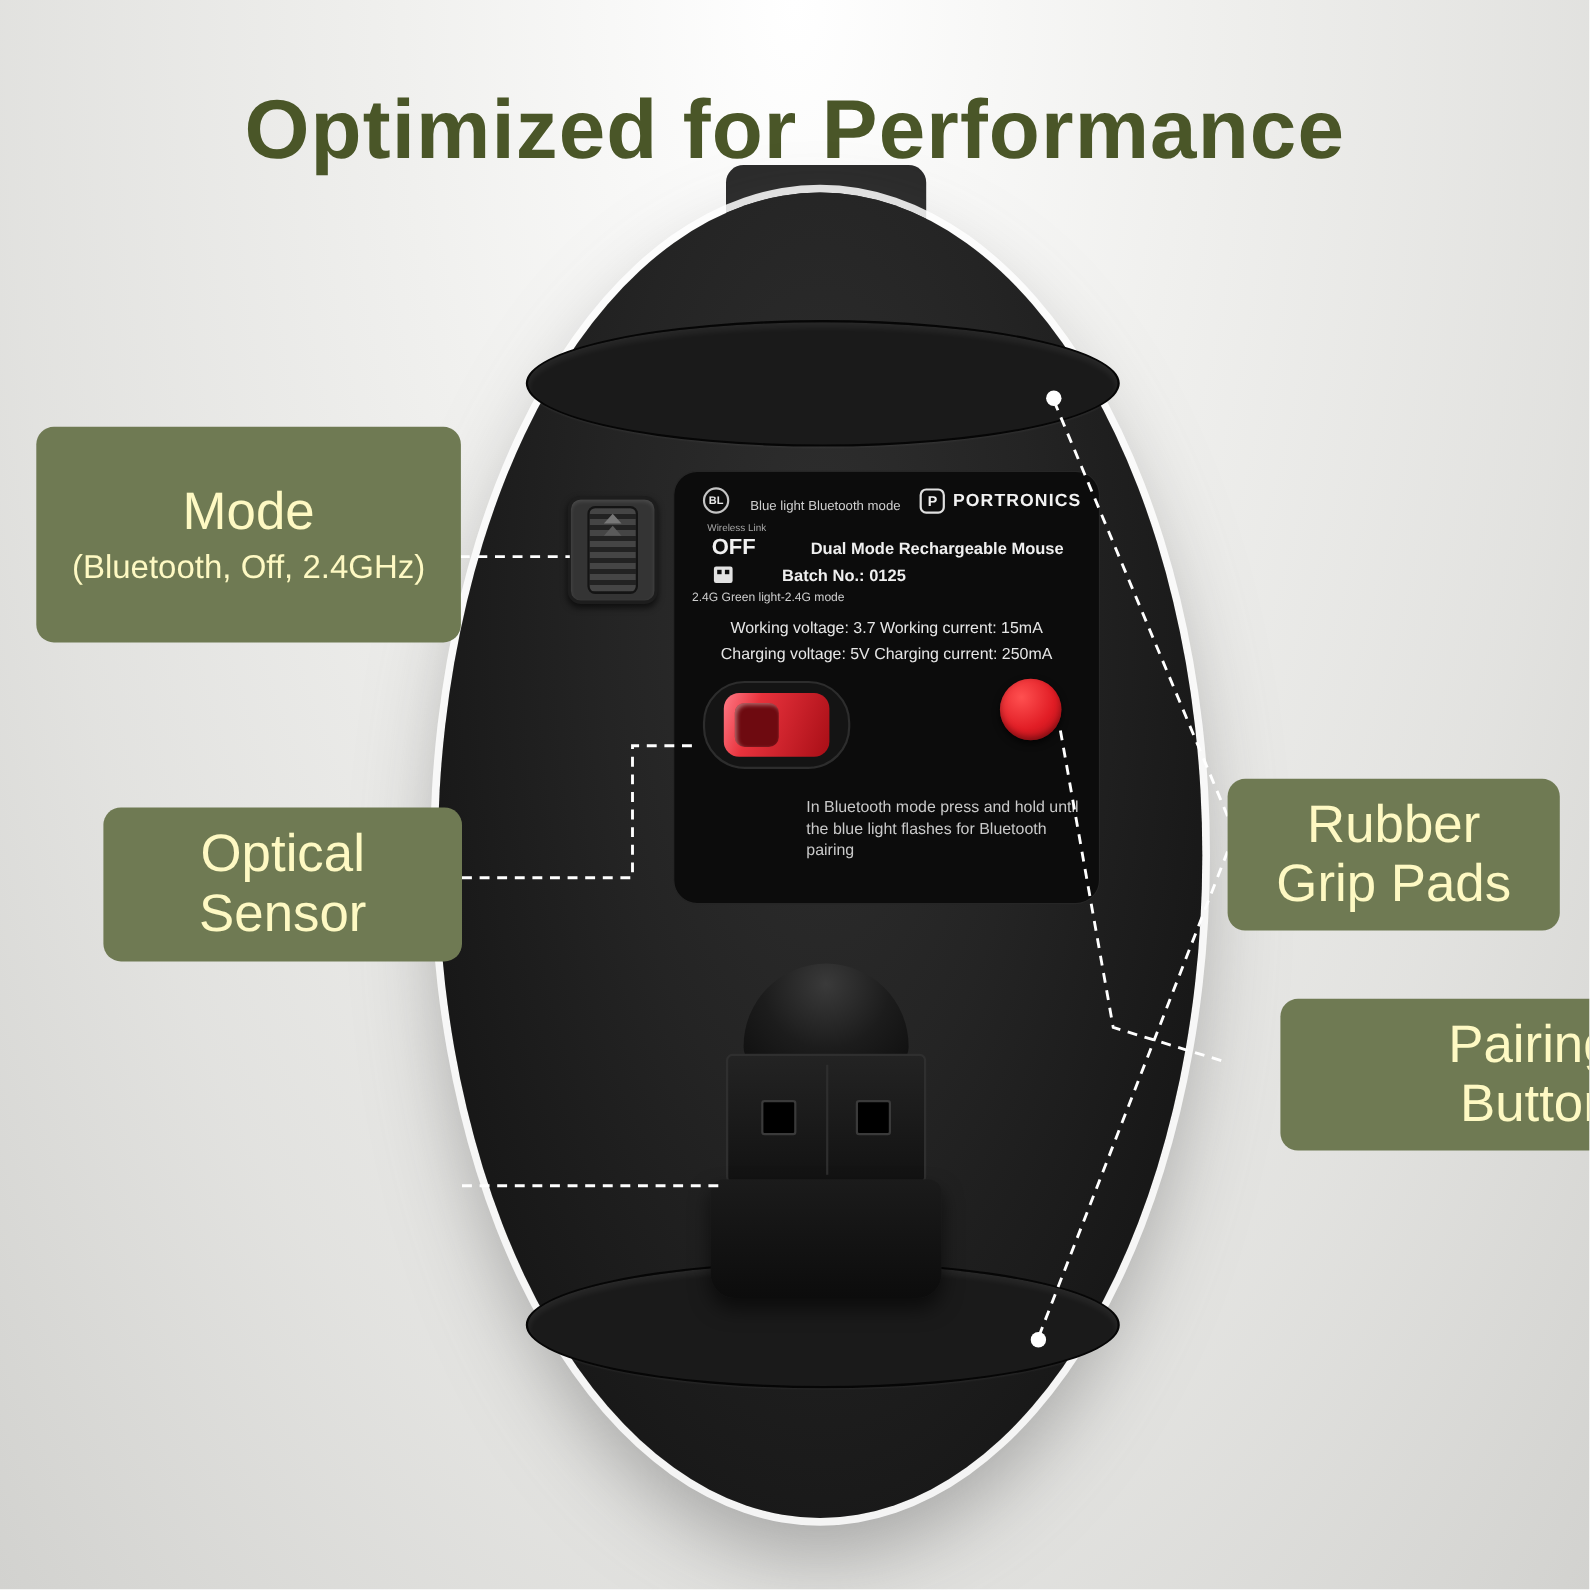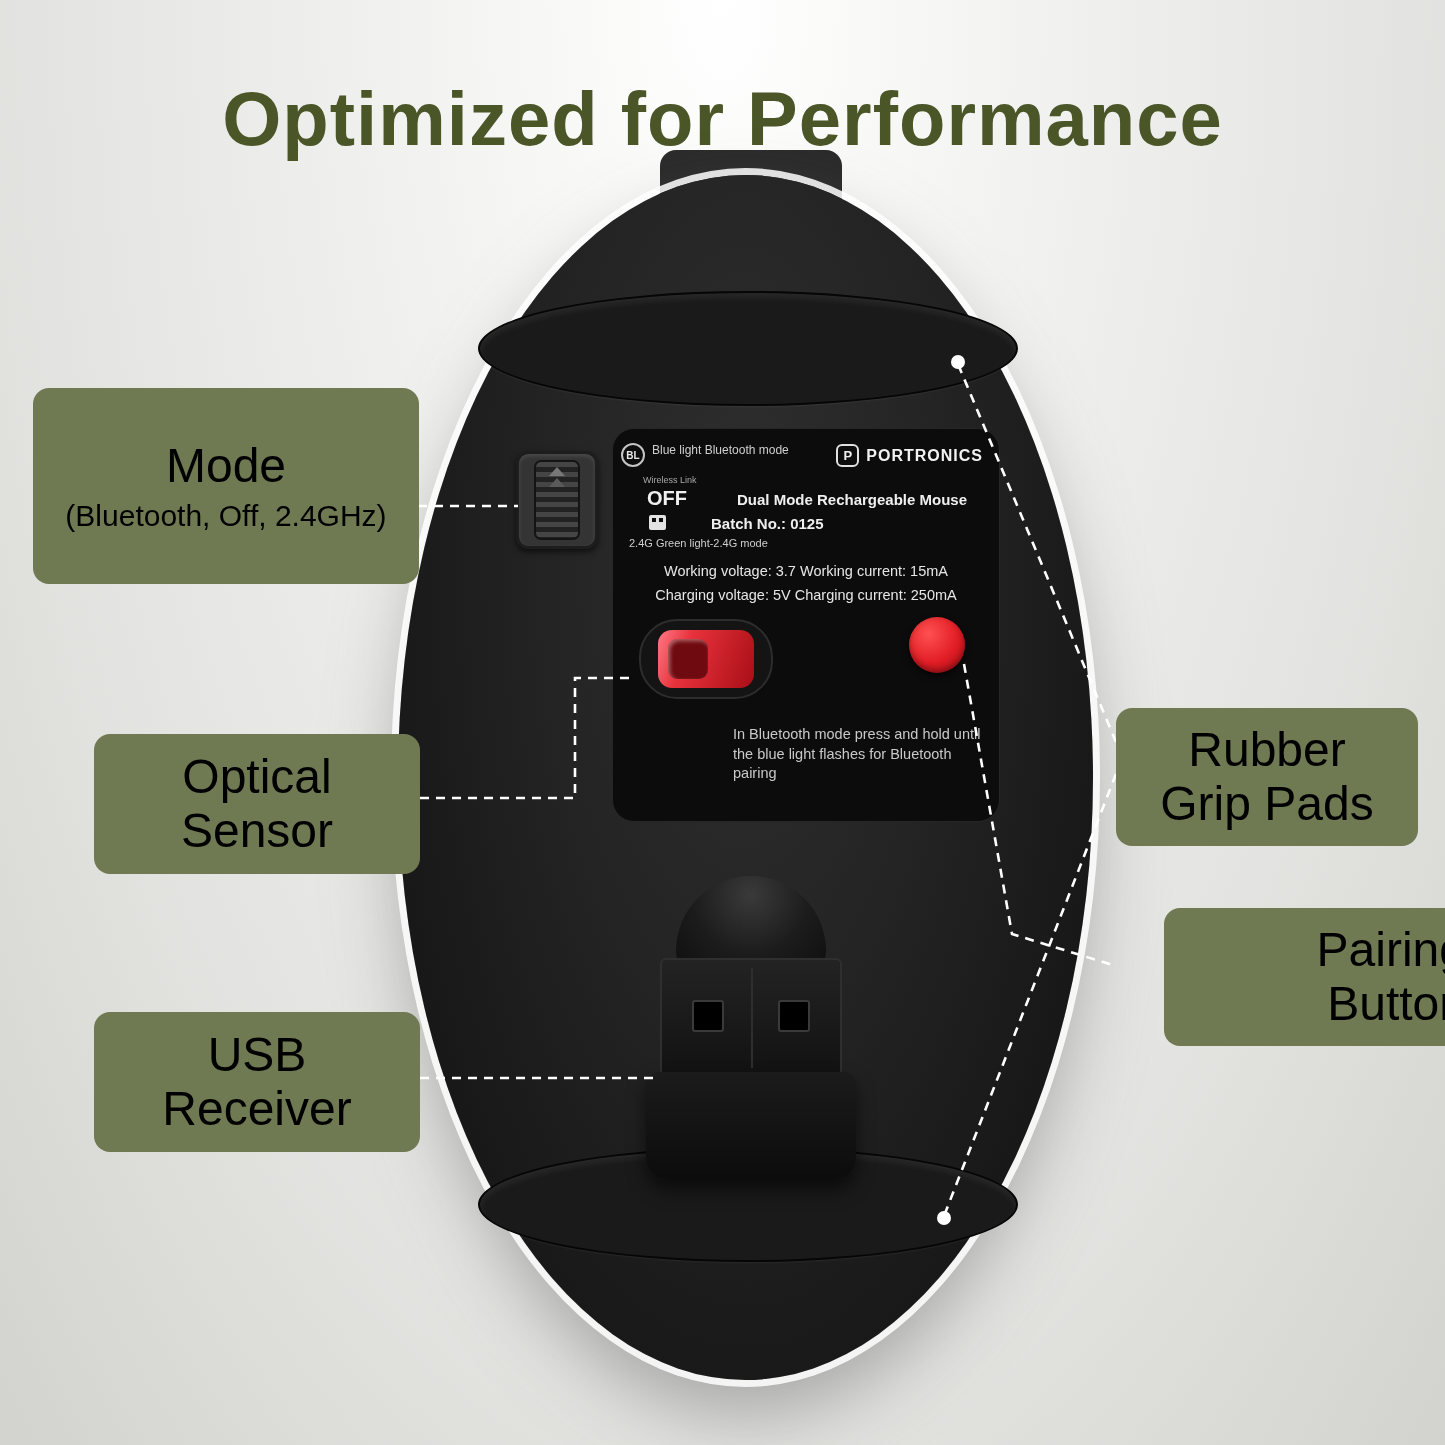--- a/index.html
+++ b/index.html
@@ -54,21 +54,21 @@
     width:0; height:0; border-left:8px solid transparent; border-right:8px solid transparent;
   }
   .switch-knob .arrow.up { top:5px; border-bottom:9px solid #777; }
   .switch-knob .arrow.up2 { top:16px; border-bottom:9px solid #5a5a5a; }
   
   .label-panel {
     position:absolute; left:214px; top:253px; width:388px; height:394px;
     background:#0c0c0c; border-radius:22px; border:1px solid #262626;
     color:#d8d8d8;
   }
-  .bl-row { position:absolute; left:8px; top:14px; display:flex; align-items:flex-start; gap:7px; }
+  .bl-row { position:absolute; left:26px; top:14px; display:flex; align-items:flex-end; gap:19px; }
   .bl-circle {
     width:24px; height:24px; border:2px solid #c4c4c4; border-radius:50%;
     display:flex; align-items:center; justify-content:center;
     font-size:10px; font-weight:bold; color:#e8e8e8;
   }
   .bl-text { font-size:12px; color:#cfcfcf; }
   .wl-label { position:absolute; left:30px; top:46px; font-size:9px; color:#a8a8a8; }
   .off-label { position:absolute; left:34px; top:58px; font-size:20px; font-weight:bold; color:#f0f0f0; }
   .plug-icon {
     position:absolute; left:36px; top:86px; width:17px; height:15px;
@@ -133,21 +133,21 @@
   .usb-hole.right { right:30px; }
   .usb-seam { position:absolute; left:50%; top:8px; width:2px; height:100px; background:#2e2e2e; }
   .usb-base {
     position:absolute; left:646px; top:1072px; width:210px; height:108px; z-index:3;
     background: linear-gradient(#1b1b1b, #0c0c0c);
     border-radius:12px 12px 22px 22px;
     box-shadow: 0 10px 18px rgba(0,0,0,0.55);
   }
   
   .callout {
-    position:absolute; z-index:6; background:#6f7a53; color:#000000;
+    position:absolute; z-index:6; background:#6f7a53; color:#fef9c3;
     border-radius:16px; display:flex; flex-direction:column;
     align-items:center; justify-content:center; text-align:center;
   }
   .callout .big { font-size:48px; line-height:1.13; }
   .callout .sub { font-size:30px; margin-top:6px; }
   .co-mode   { left:33px;  top:388px;  width:386px; height:196px; }
   .co-opt    { left:94px;  top:734px;  width:326px; height:140px; }
   .co-usb    { left:94px;  top:1012px; width:326px; height:140px; }
   .co-grip   { left:1116px; top:708px; width:302px; height:138px; }
   .co-pair   { left:1164px; top:908px; width:302px; height:138px;align-items:flex-end; }
@@ -230,24 +230,20 @@
   <div class="callout co-mode">
     <span class="big">Mode</span>
     <span class="sub">(Bluetooth, Off, 2.4GHz)</span>
   </div>
 
   <div class="callout co-opt">
     <span class="big">Optical</span>
     <span class="big">Sensor</span>
   </div>
 
-  <div class="callout co-usb">
-    <span class="big">USB</span>
-    <span class="big">Receiver</span>
-  </div>
 
   <div class="callout co-grip">
     <span class="big">Rubber</span>
     <span class="big">Grip Pads</span>
   </div>
 
   <div class="callout co-pair">
     <span class="big">Pairing</span>
     <span class="big">Button</span>
   </div>

